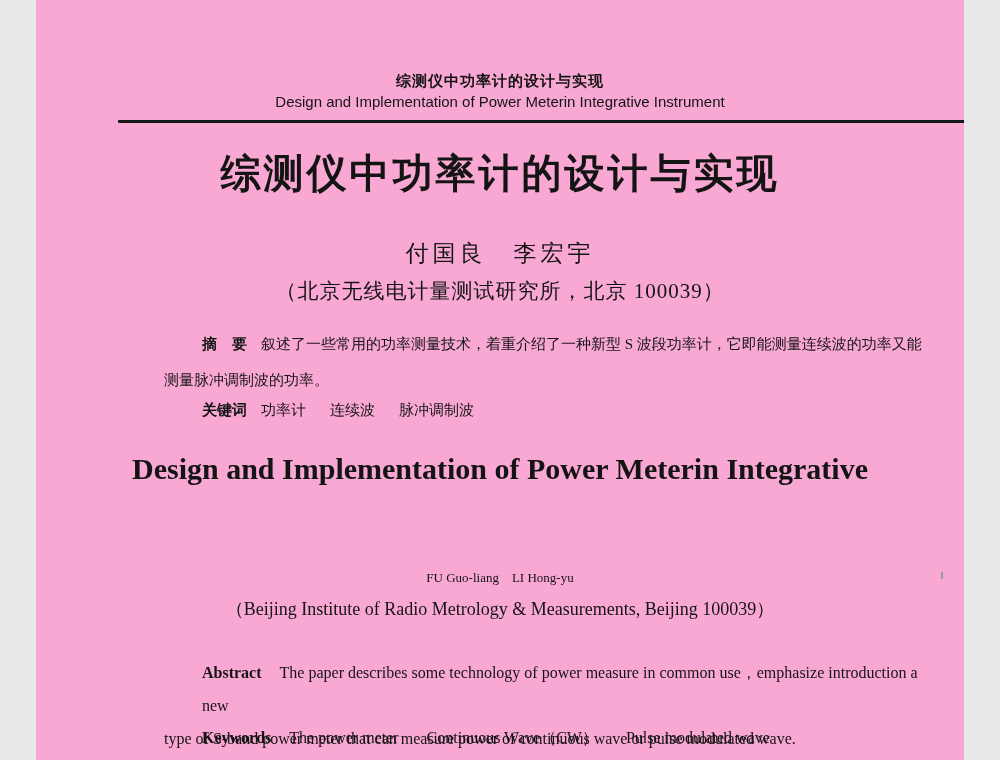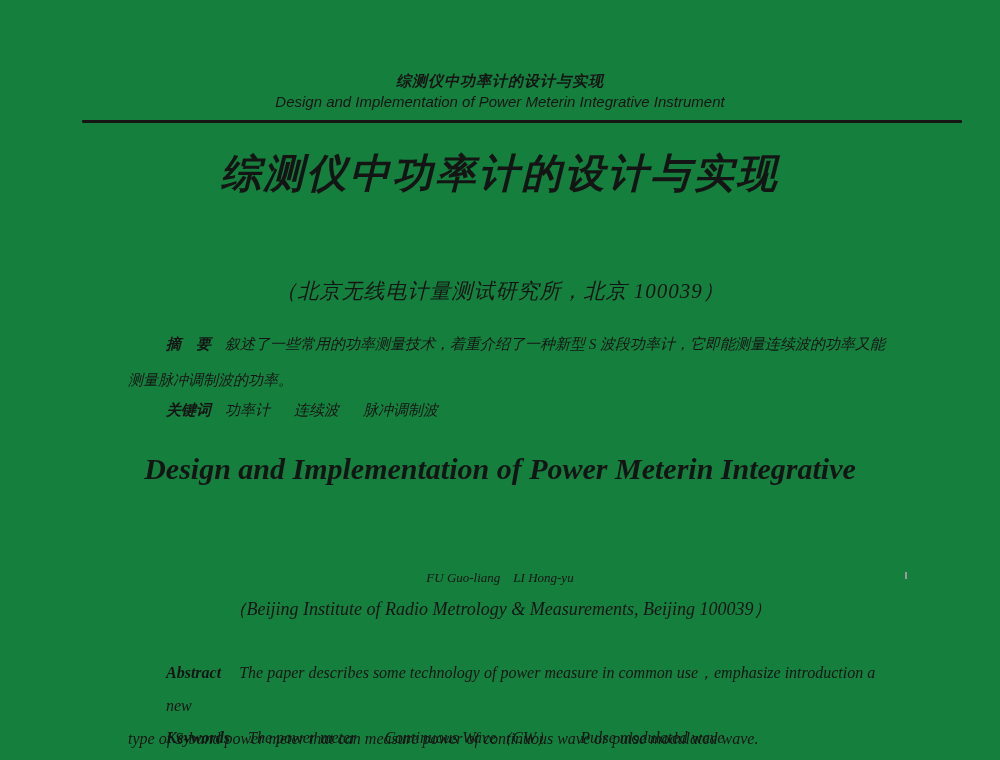--- a/index.html
+++ b/index.html
@@ -1,24 +1,23 @@
 <!DOCTYPE html>
 <html><head>
 <meta charset="utf-8">
 <style>
   html,body{margin:0;padding:0;background:#e8e8e8;}
   .page{
     position:relative;
-    width:1000px;height:760px;
+    width:928px;height:760px;
     margin:0 auto;
-    background:#15803d;
+    background:#f9a8d4;
     color:#141414;
     font-family:"Liberation Serif","DejaVu Serif",serif;
     overflow:hidden;
-    font-style:italic;
   }
   .centered{position:absolute;left:0;width:100%;text-align:center;}
 
   .running-head-zh{
     top:72px;
     font-family:"Liberation Sans","DejaVu Sans",sans-serif;
     font-size:15px;font-weight:bold;letter-spacing:1px;
   }
   .running-head-en{
     top:93px;
@@ -86,20 +85,21 @@
 <div class="page">
 
   <div class="centered running-head-zh">综测仪中功率计的设计与实现</div>
 
   <div class="centered running-head-en">Design and Implementation of Power Meterin Integrative Instrument</div>
 
   <div class="head-rule"></div>
 
   <h1 class="centered title-zh" style="margin:0;">综测仪中功率计的设计与实现</h1>
 
+  <div class="centered authors-zh">付国良　李宏宇</div>
 
   <div class="centered affil-zh">（北京无线电计量测试研究所，北京 100039）</div>
 
   <div class="para abstract-zh">
     <div class="indent">
       <span class="label-strong gap-after">摘　要</span><span>叙述了一些常用的功率测量技术，着重介绍了一种新型 S 波段功率计，它即能测量连续波的功率又能</span>
     </div>
     <div>测量脉冲调制波的功率。</div>
   </div>
 

